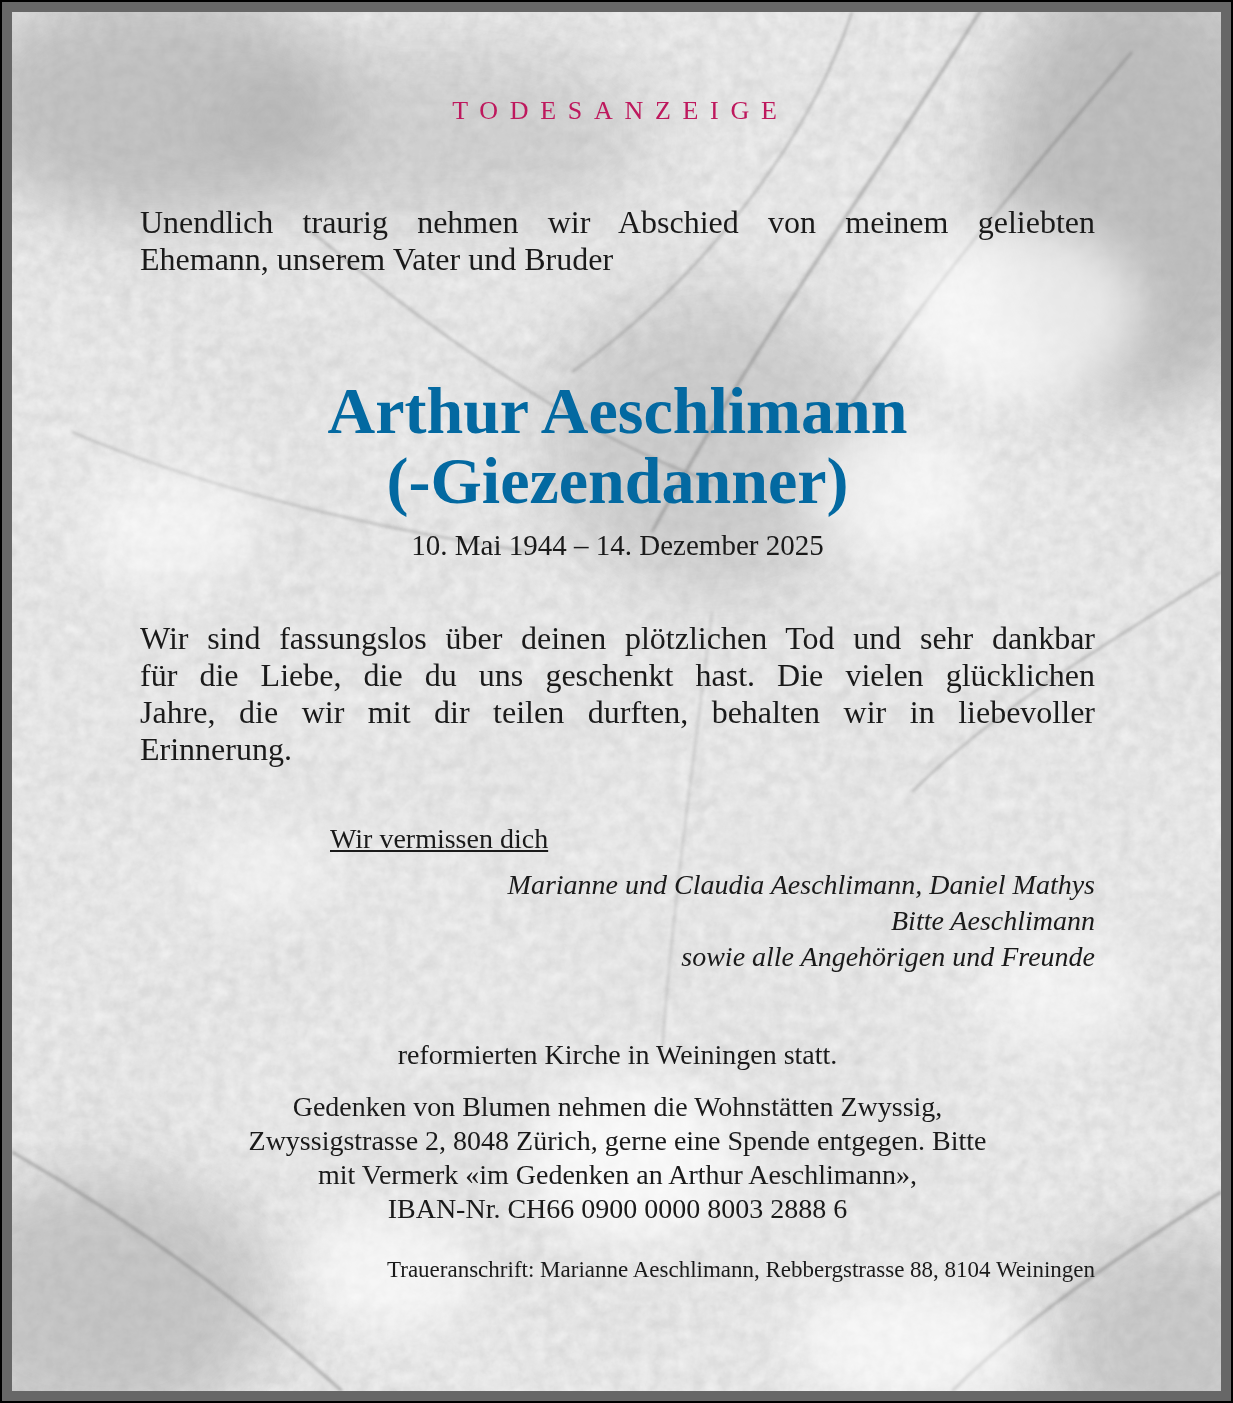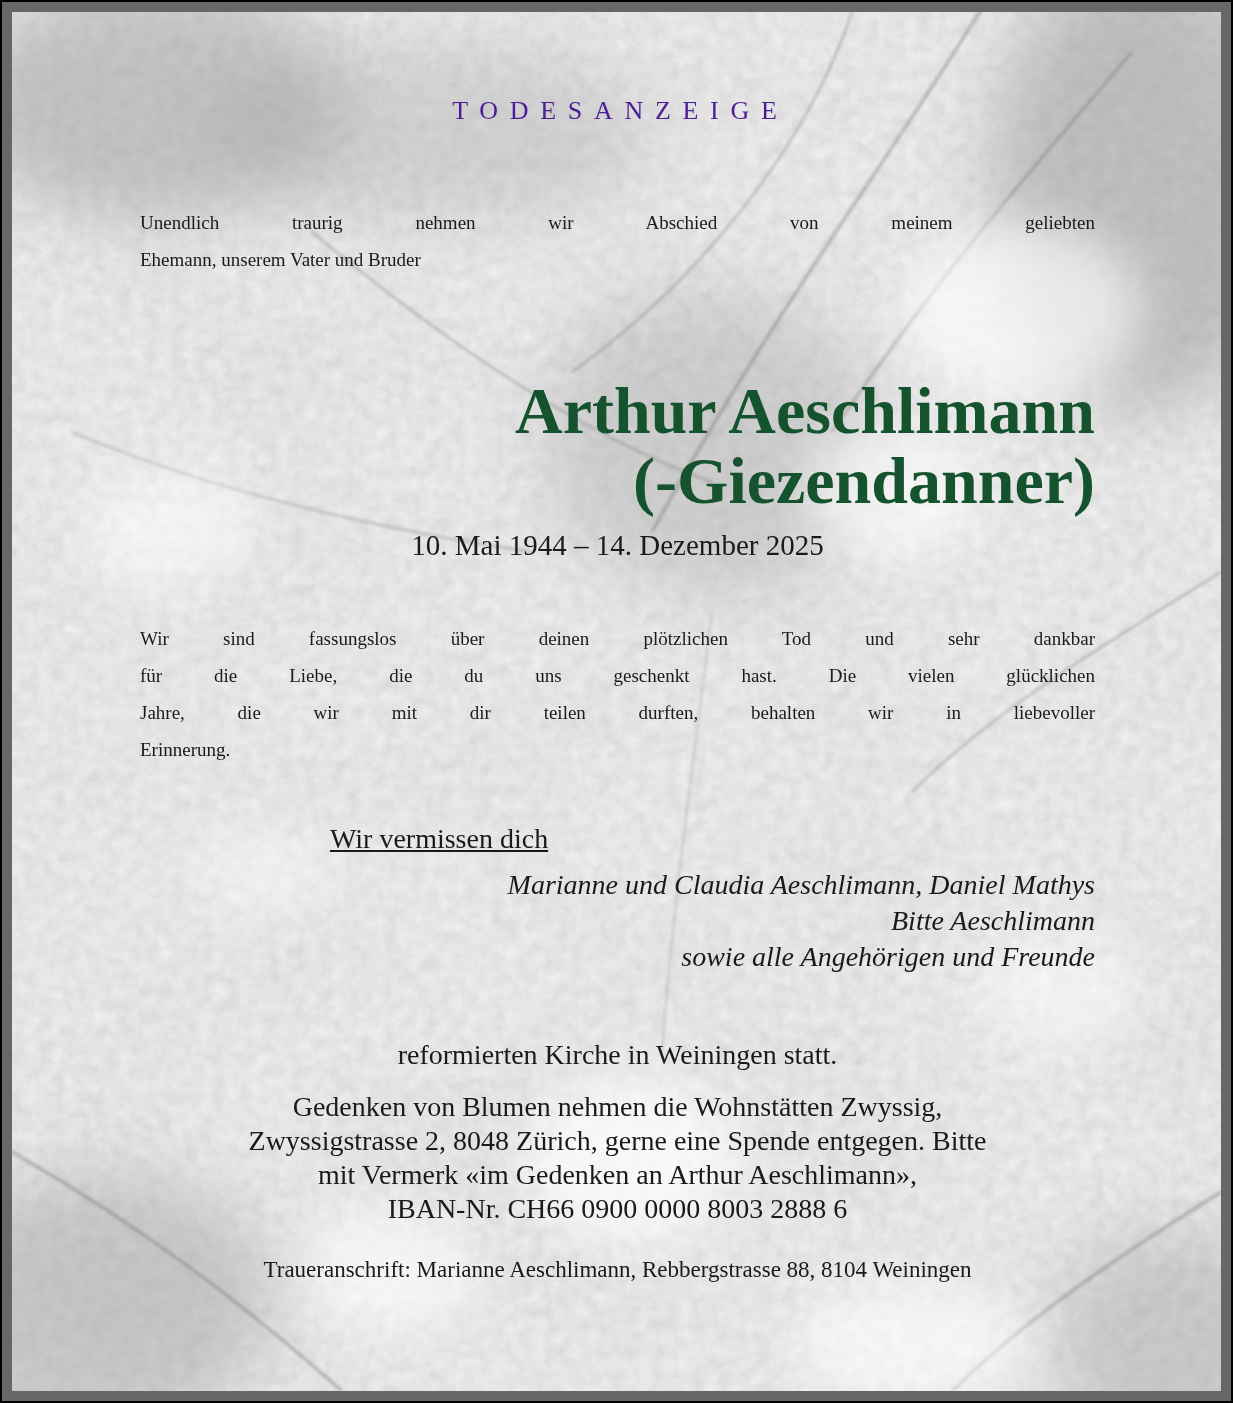--- a/index.html
+++ b/index.html
@@ -39,32 +39,32 @@
     padding: 0 126px 0 128px;
     color: #1a1a1a;
   }
   .heading {
     margin-top: 82px;
     text-align: center;
     font-size: 26px;
     line-height: 34px;
     letter-spacing: 0.45em;
     padding-left: 0.22em;
-    color: #4c1d95;
-  }
-  .para { font-size: 19px; line-height: 37px; }
+    color: #be185d;
+  }
+  .para { font-size: 32px; line-height: 37px; }
   .jline { text-align: justify; text-align-last: justify; }
   .intro   { margin-top: 76px; }
   .deceased-name {
     margin: 98px 0 0 0;
-    text-align: right;
+    text-align: center;
     font-size: 66px;
     line-height: 70px;
     font-weight: 700;
-    color: #14532d;
+    color: #0369a1;
   }
   .life-dates {
     margin-top: 10px;
     text-align: center;
     font-size: 29px;
     line-height: 38px;
   }
   .tribute { margin-top: 56px; }
   .farewell {
     margin: 52px 0 0 190px;
@@ -86,21 +86,21 @@
     line-height: 35px;
   }
   .donation {
     margin-top: 18px;
     text-align: center;
     font-size: 28px;
     line-height: 34px;
   }
   .address {
     margin-top: 30px;
-    text-align: center;
+    text-align: right;
     font-size: 23px;
     line-height: 28px;
   }
 </style>
 </head>
 <body>
 
 <div class="page">
   <div class="frame">
     <div class="content">

